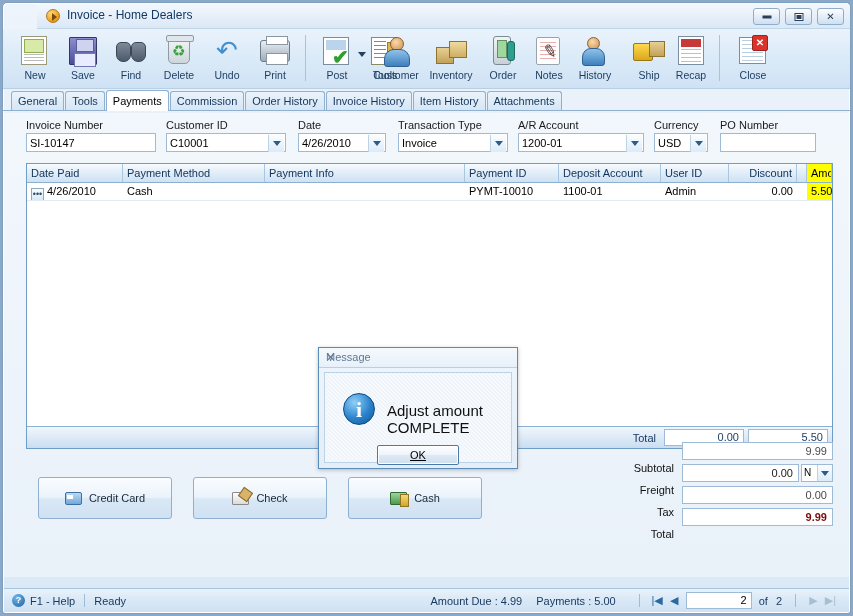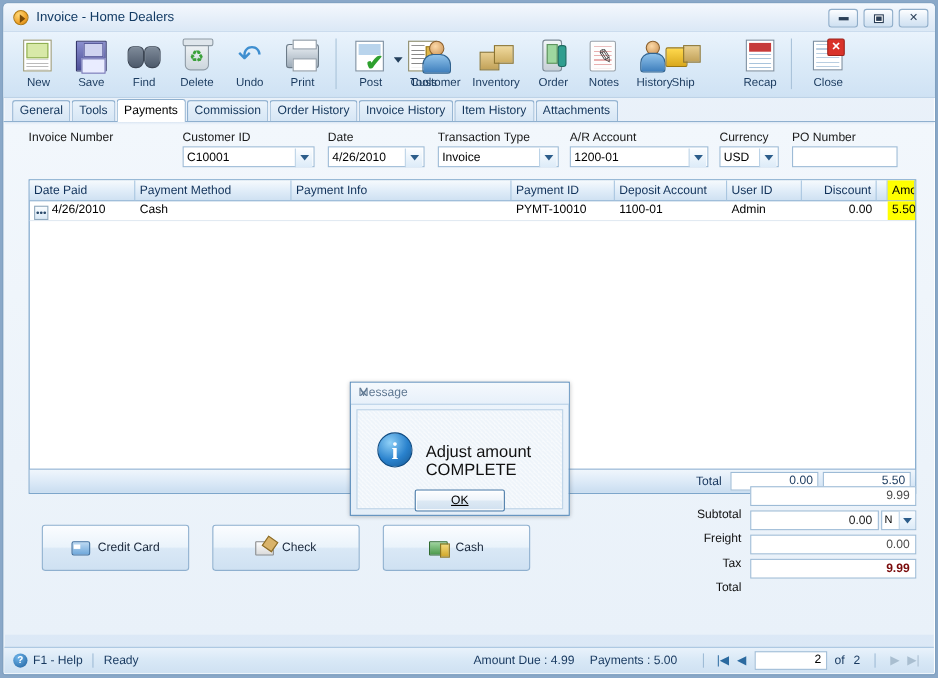--- a/index.html
+++ b/index.html
@@ -20,20 +20,21 @@
     background: linear-gradient(180deg,#eef4fb 0%,#e2ecf7 40%,#dbe8f6 100%);
     box-shadow: 0 0 0 1px #ffffff inset;
     overflow: hidden;
   }
   
   .titlebar {
     height: 26px; position: relative;
     background: linear-gradient(180deg,#f4f8fd 0%,#e6eff9 55%,#dbe8f6 100%);
     border-bottom: 1px solid #c2d6ea;
     border-radius: 4px 4px 0 0;
+    margin-left: 34px;
   }
   .titlebar .tb-icon {
     position: absolute; left: 9px; top: 6px;
     width: 14px; height: 14px; border-radius: 50%;
     background: radial-gradient(circle at 35% 30%, #ffd97a 0%, #f0a42a 60%, #c87a10 100%);
     border: 1px solid #b07a14;
   }
   .titlebar .tb-icon:after {
     content:""; position:absolute; left:5px; top:3px;
     border-left:5px solid #7a4a06; border-top:4px solid transparent; border-bottom:4px solid transparent;
@@ -378,21 +379,21 @@
           <span class="ic pda"></span>
         </div>
       <span class="lbl">Order</span>
       </div>
     <div class="tbtn" style="left:566px; width:52px">
       <div class="gfx">
           <span class="ic hist"></span>
         </div>
       <span class="lbl">History</span>
       </div>
-    <div class="tbtn" style="left:594px">
+    <div class="tbtn" style="left:622px">
       <div class="gfx">
           <span class="ic ship"></span>
         </div>
       <span class="lbl">Ship</span>
       </div>
     <div class="tbtn" style="left:664px">
       <div class="gfx">
           <span class="ic recap"></span>
         </div>
       <span class="lbl">Recap</span>
@@ -417,20 +418,21 @@
     <div class="tab">Invoice History</div>
     <div class="tab">Item History</div>
     <div class="tab">Attachments</div>
   </div>
 
   <div class="panel">
 
     <div class="fieldrow">
       <div class="fld" style="left:0; width:130px">
         <span class="flabel">Invoice Number</span>
+        <div class="inp" style="width:130px">SI-10147</div>
       </div>
       <div class="fld" style="left:140px; width:120px">
         <span class="flabel">Customer ID</span>
         <div class="inp combo" style="width:120px">
           <span>C10001</span>
           <span class="arrow"></span>
         </div>
       </div>
       <div class="fld" style="left:272px; width:88px">
         <span class="flabel">Date</span>

